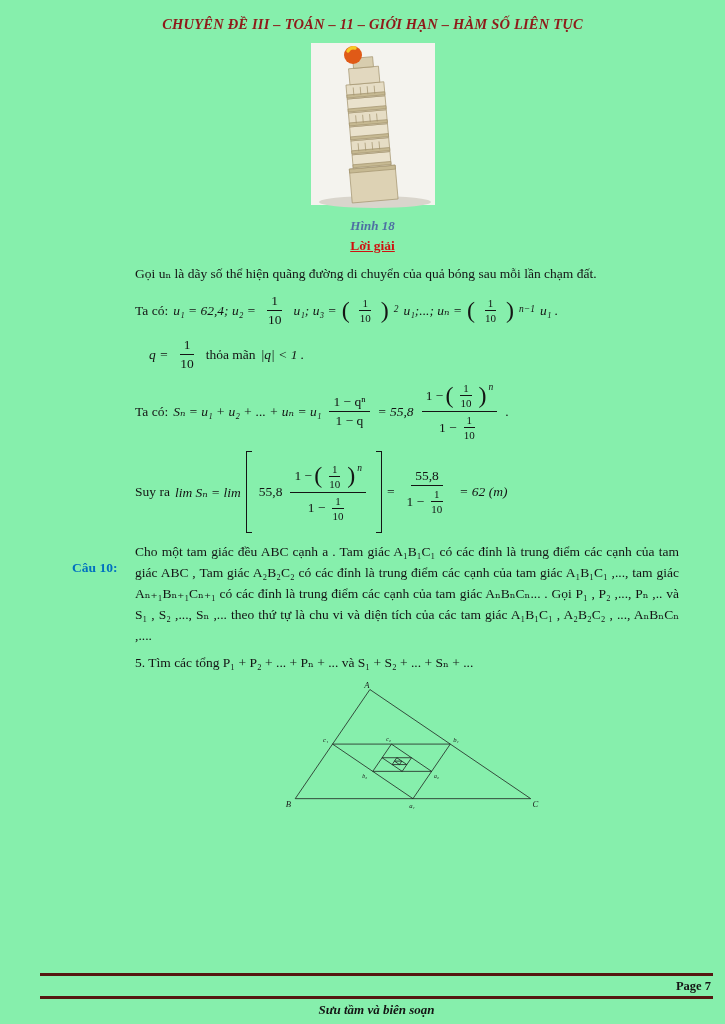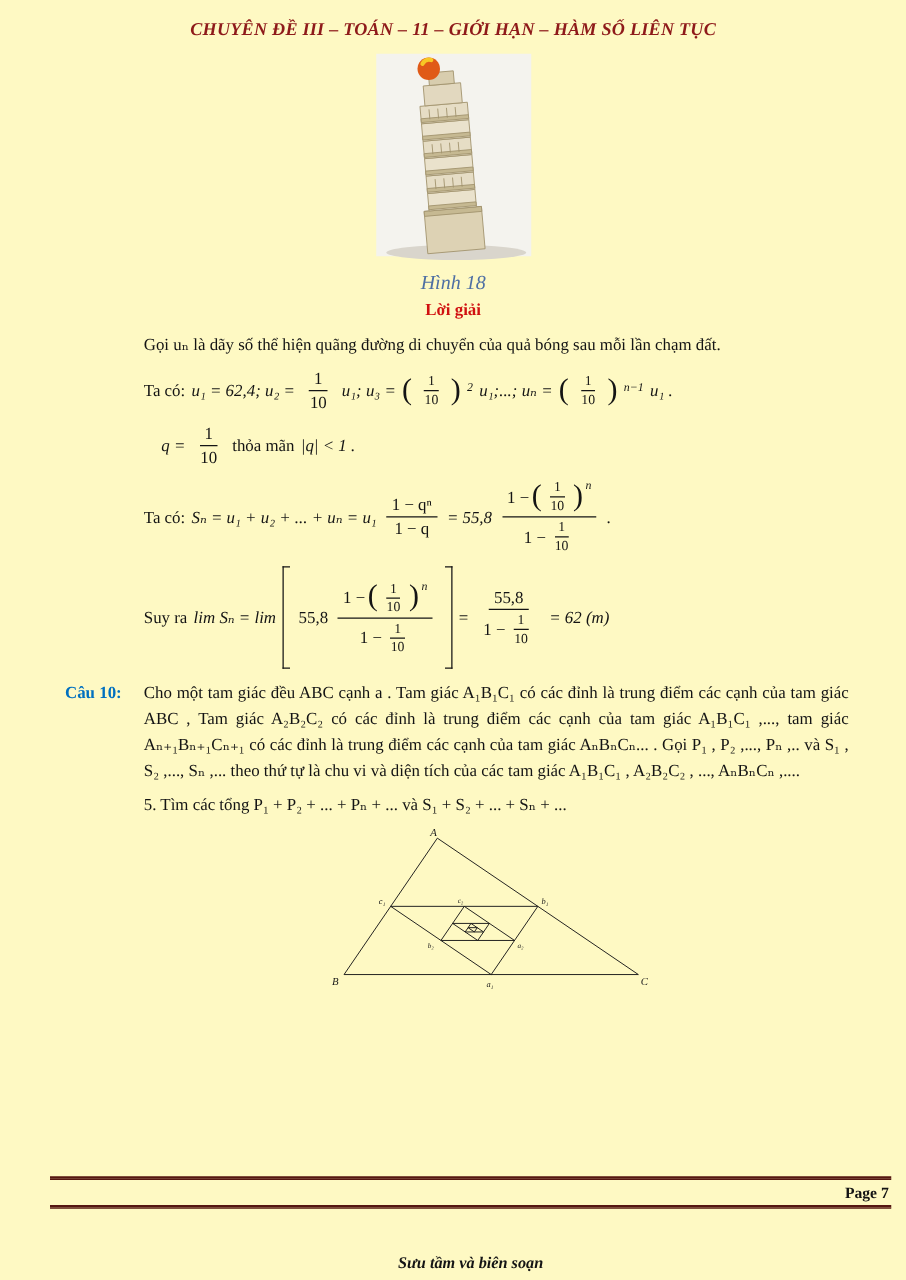--- a/index.html
+++ b/index.html
@@ -1,35 +1,35 @@
 <!DOCTYPE html>
 <html><head>
 <meta charset="utf-8">
 <style>
   * { margin:0; padding:0; box-sizing:border-box; }
   html,body { background:#ffffff; }
   .page {
     position:relative; width:725px; height:1024px; margin:0 auto;
-    background:#fef9c3; overflow:hidden;
+    background:#86efac; overflow:hidden;
     font-family:"Liberation Serif","DejaVu Serif",serif;
-    font-size:13.5px; color:#141414;
+    font-size:13.5px; color:#141414;padding-left:20px;
   }
   .header-title {
     margin-top:16px; text-align:center;
     font-weight:bold; font-style:italic;
     color:#8e1a1a; font-size:14.5px; letter-spacing:.2px;
   }
   .figure-block { text-align:center; margin-top:8px; }
   .figure-caption {
-    color:#4e6fa3; font-style:italic; font-weight:normal;
-    font-size:16px; margin-top:1px;
+    color:#4e6fa3; font-style:italic; font-weight:bold;
+    font-size:13px; margin-top:1px;
   }
   .solution-heading {
     text-align:center; color:#d01010; font-weight:bold;
-    font-size:13.5px; margin-top:4px;
+    font-size:13.5px; margin-top:4px;text-decoration:underline;
   }
   .content { margin:10px 60px 0 115px; }
   .content .para { margin-bottom:9px; text-align:justify; line-height:1.5; }
   .formula {
     display:flex; align-items:center; flex-wrap:wrap;
     margin-bottom:9px; column-gap:5px;
   }
   .formula.indent { margin-left:14px; }
   .math { font-style:italic; }
   .upright { font-style:normal; }
@@ -54,31 +54,31 @@
   sup.exp2 { font-size:9.5px; font-style:italic; position:relative; top:-2px; }
   
   .sqbl, .sqbr {
     display:inline-block; width:6px; height:82px;
     border:1.6px solid #141414; vertical-align:middle;
   }
   .sqbl { border-right:none; margin-right:2px; }
   .sqbr { border-left:none; margin-left:2px; }
   
   .q10 { display:flex; margin:2px 46px 0 52px; }
-  .q10 .qlabel { flex:none; width:63px; color:#0070c0; font-weight:bold; line-height:1.55; }
+  .q10 .qlabel { flex:none; width:63px; color:#0070c0; font-weight:bold; line-height:1.55;margin-top:16px; }
   .q10 .qbody { flex:1; }
   .q10 .qbody .qtext { text-align:justify; line-height:1.55; }
   .q10 .qbody .qitem { margin-top:6px; line-height:1.5; }
   
   .diagram-wrap { margin:6px 0 0 258px; }
   
   .footer { position:absolute; left:40px; right:12px; bottom:6px; }
   .rule { height:2px; border-top:2.4px solid #551711; border-bottom:1px solid #551711; }
   .pagenum { text-align:right; font-weight:bold; font-size:12.5px; padding:3px 2px 2px 0; }
-  .credit { text-align:center; font-weight:bold; font-style:italic; font-size:13px; padding-top:3px;margin-top:32px; }
+  .credit { text-align:center; font-weight:bold; font-style:italic; font-size:13px; padding-top:3px; }
 </style>
 </head>
 <body>
 
 <div class="page">
 
   <div class="header-title">CHUYÊN ĐỀ III – TOÁN – 11 – GIỚI HẠN – HÀM SỐ LIÊN TỤC</div>
 
   <div class="figure-block">
     <svg width="152" height="172" viewBox="0 0 152 172">

